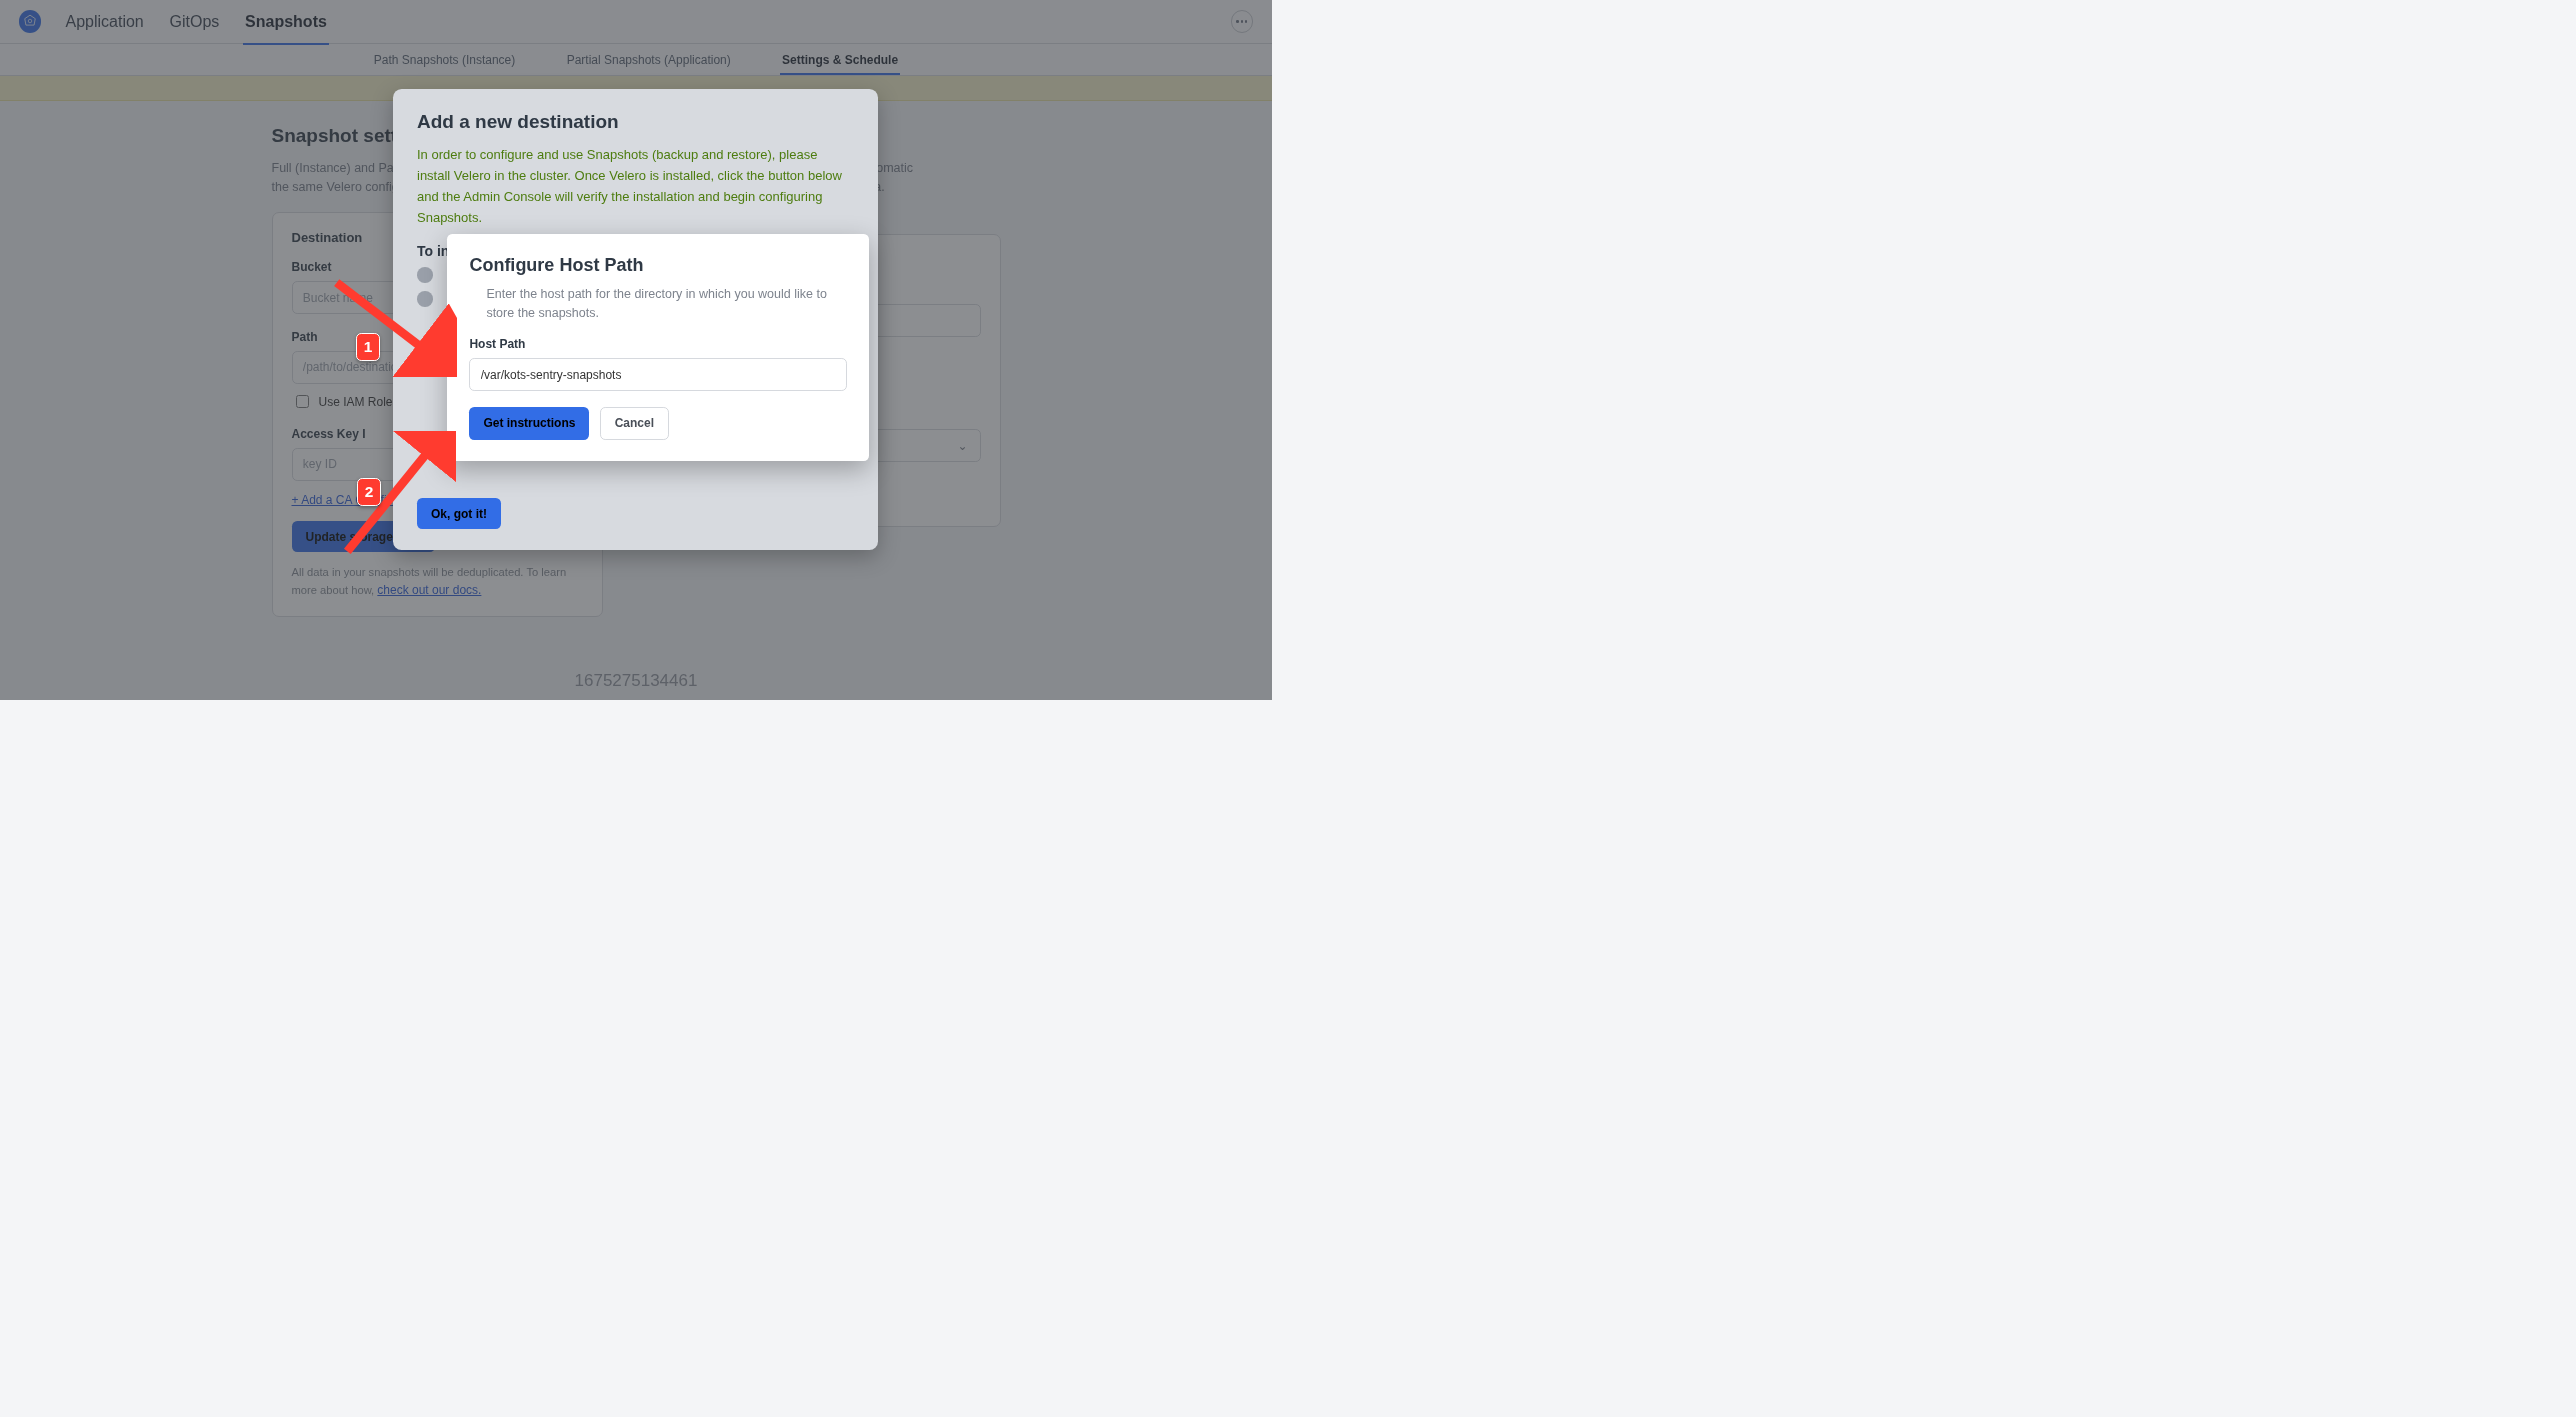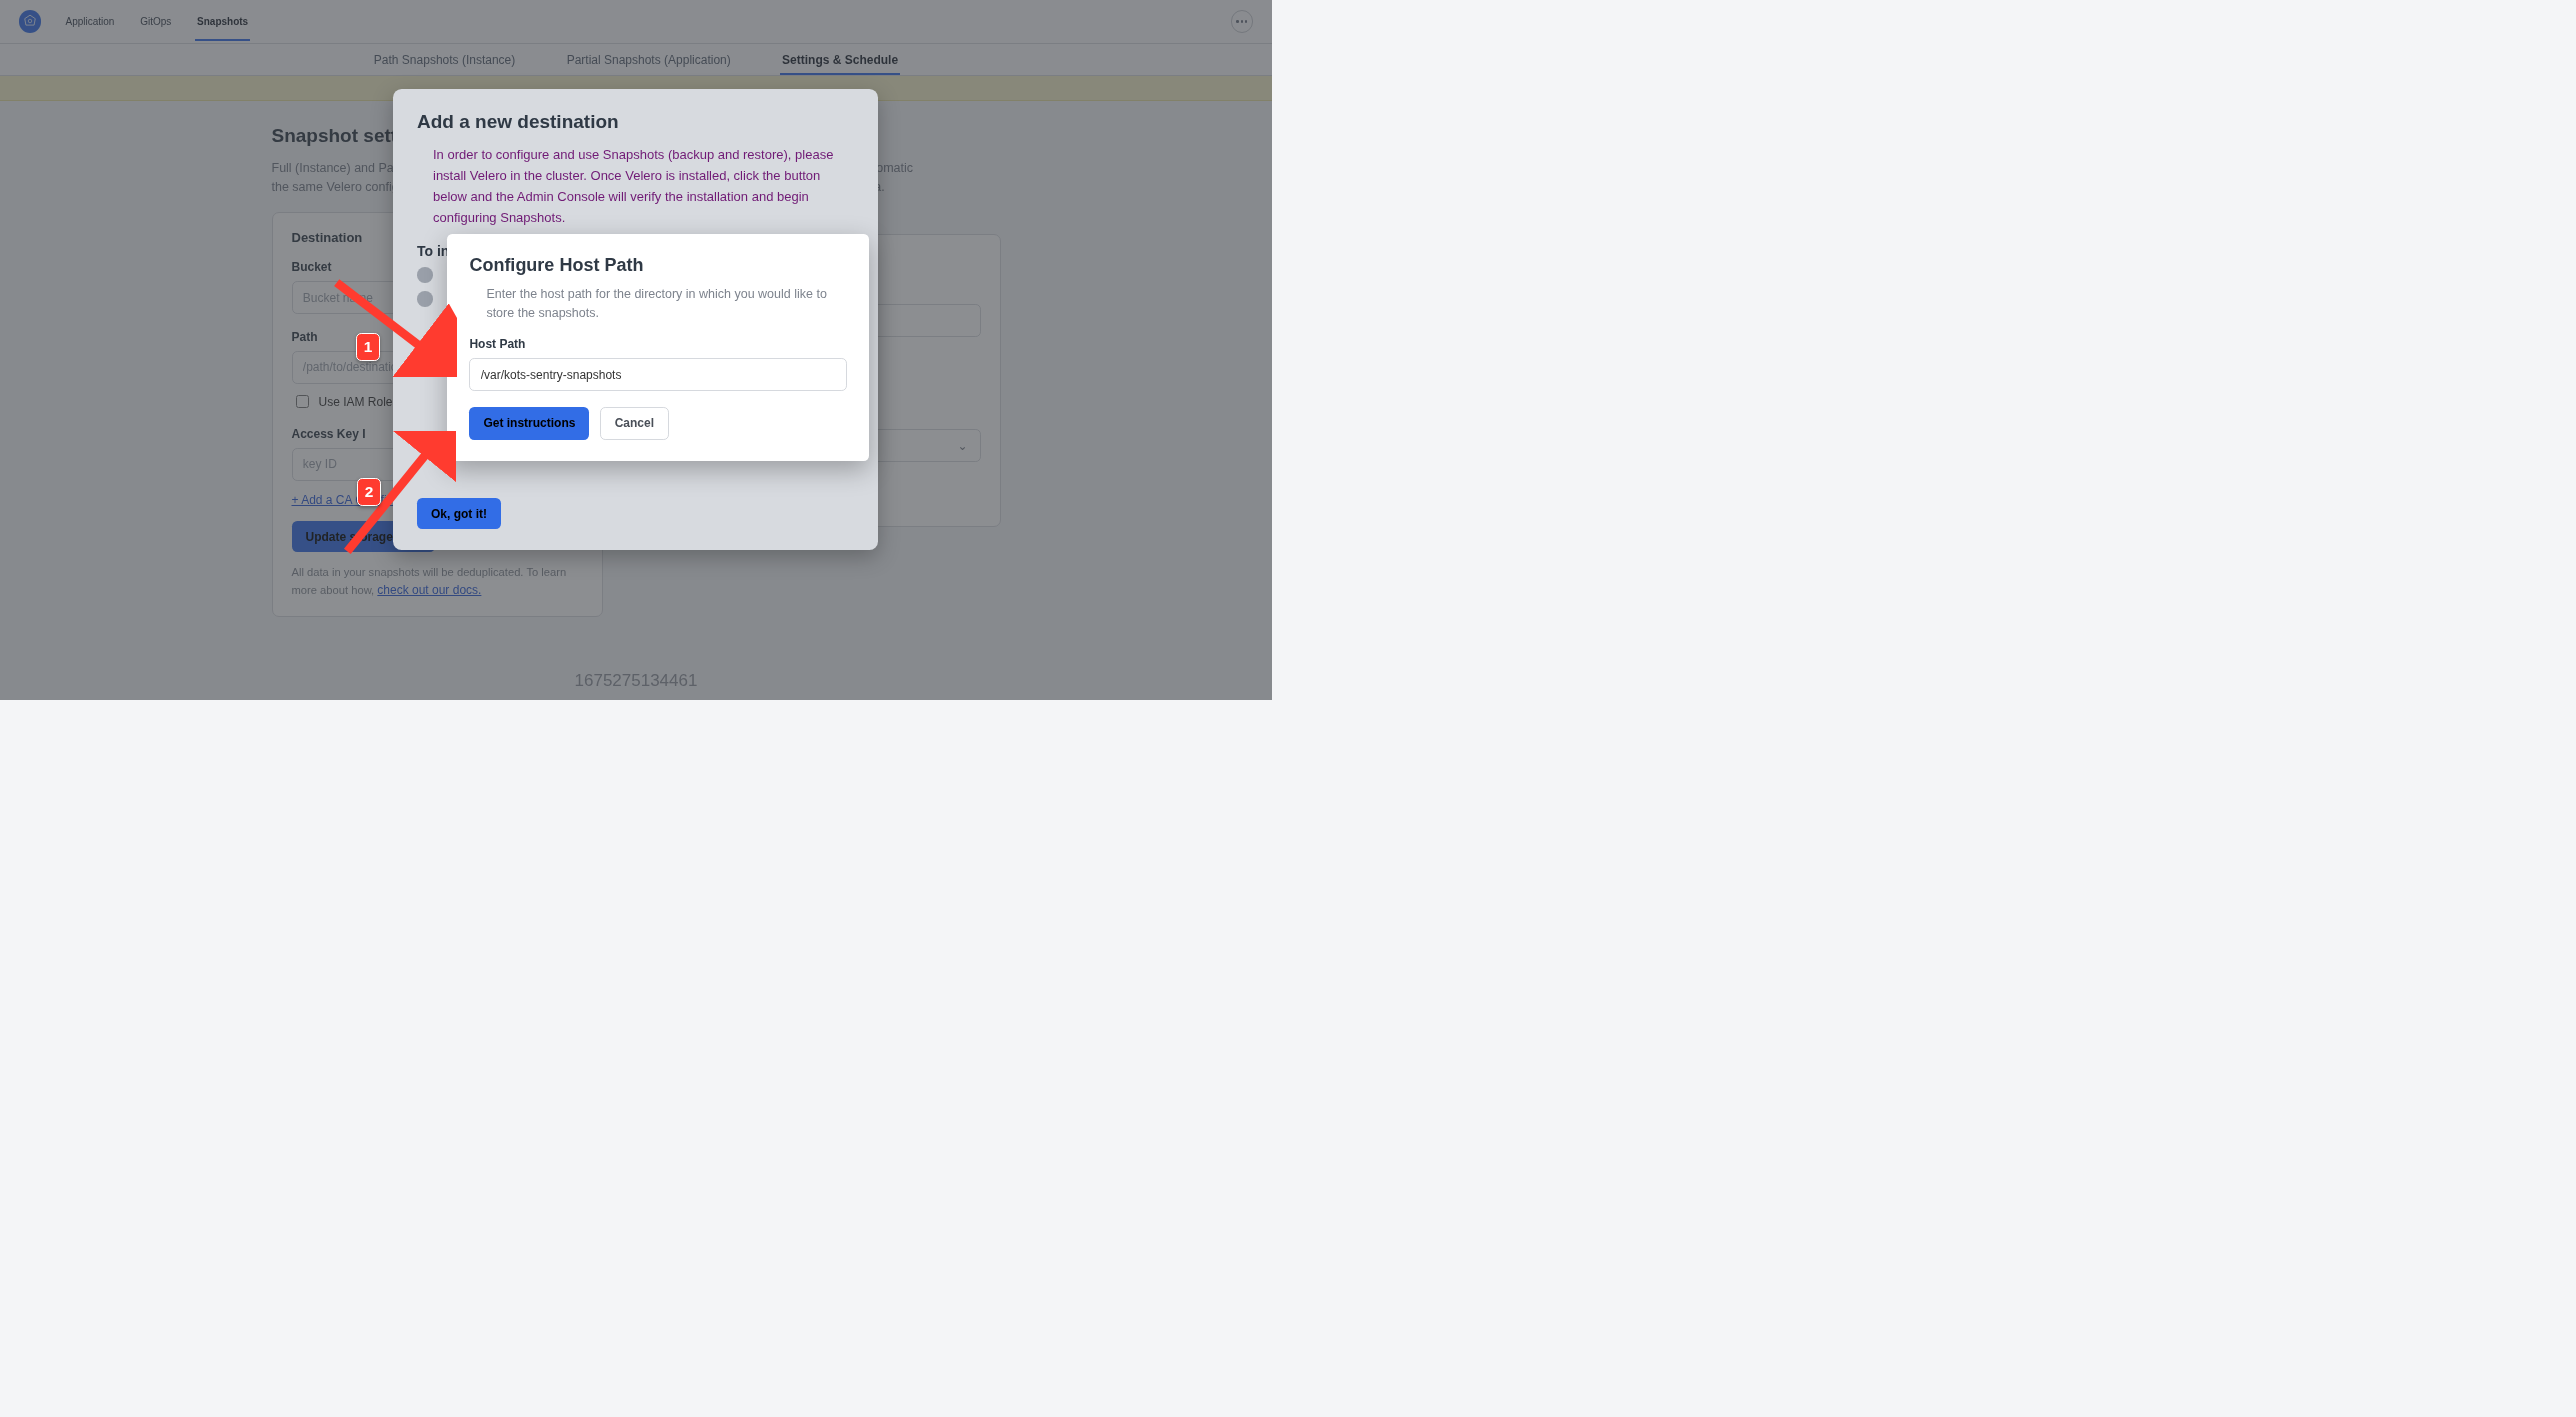--- a/index.html
+++ b/index.html
@@ -15,21 +15,21 @@
   }
   *{box-sizing:border-box;font-family:-apple-system,BlinkMacSystemFont,"Segoe UI",Helvetica,Arial,sans-serif;}
   body{margin:0;background:var(--bg);color:var(--text);}
   .app{width:1272px;min-height:700px;position:relative;background:var(--bg);overflow:hidden;}
 
   
   .nav{height:44px;display:flex;align-items:center;justify-content:space-between;padding:0 19px;border-bottom:0.9px solid var(--border);background:#fafbfc;}
   .nav-left{display:flex;align-items:center;gap:22.4px;}
   .logo{width:22.4px;height:22.4px;border-radius:50%;background:var(--blue);display:flex;align-items:center;justify-content:center;}
   .logo svg{width:14px;height:14px;}
-  .nav-item{padding:14px 1.7px 12px;font-size:10px;color:#3a4250;border-bottom:2.6px solid transparent;cursor:pointer;}
+  .nav-item{padding:14px 1.7px 12px;font-size:16px;color:#3a4250;border-bottom:2.6px solid transparent;cursor:pointer;}
   .nav-item.active{color:#1e2430;border-bottom-color:var(--blue);font-weight:600;}
   .kebab{width:22.4px;height:22.4px;border:0.9px solid #c6c9cf;border-radius:50%;display:flex;align-items:center;justify-content:center;cursor:pointer;}
   .kebab span{display:flex;gap:1.7px;}
   .kebab i{width:2.6px;height:2.6px;border-radius:50%;background:#6b7380;}
 
   
   .subnav{height:32px;display:flex;align-items:center;justify-content:center;gap:48px;background:#fafbfc;border-bottom:0.9px solid var(--border);}
   .subnav .tab{padding:8.6px 1.7px 6px;font-size:12px;color:#566070;border-bottom:2.6px solid transparent;cursor:pointer;}
   .subnav .tab.active{border-bottom-color:var(--blue);color:#1e2430;font-weight:600;}
 
@@ -65,21 +65,21 @@
   .autodel{font-size:12px;color:#6e747e;margin:10.3px 0 3.4px;line-height:1.5;}
   
   .footer{position:absolute;bottom:8.6px;left:0;right:0;text-align:center;font-size:17px;color:#8f949d;}
 
   
   .dim{position:absolute;inset:0;background:rgba(56,60,66,0.58);}
 
   
   .modal-outer{position:absolute;left:393px;top:89px;width:485px;background:#d7dadf;border-radius:8.6px;padding:22.4px 24px 21px;box-shadow:0 7px 21px rgba(0,0,0,0.25);}
   .modal-outer h2{font-size:19px;font-weight:700;color:var(--heading);margin:0 0 12px;}
-  .modal-outer p.desc{font-size:13px;color:#701a75;line-height:1.6;margin:0 16px 14px;}
+  .modal-outer p.desc{font-size:13px;color:#4d7c0f;line-height:1.6;margin:0 0 14px;}
   .modal-outer h3{font-size:14px;font-weight:700;color:var(--heading);margin:0 0 8.6px;}
   .bullets{display:flex;flex-direction:column;gap:8.6px;margin-bottom:12px;}
   .bullet{display:flex;align-items:center;gap:8.6px;}
   .dotnum{width:15.5px;height:15.5px;border-radius:50%;background:#9aa0aa;}
   .card-install{border:0.9px solid #c5c9cf;border-radius:5.2px;padding:15.5px;background:#d2d5da;margin-top:7px;}
   .card-install h4{font-size:14px;font-weight:700;color:var(--heading);margin:0 0 10.3px;}
 
   
   .modal-inner{position:absolute;left:447px;top:234px;width:422px;background:#fff;border-radius:5.2px;padding:21px 22.4px 21px;box-shadow:0 8.6px 26px rgba(0,0,0,0.28);}
   .modal-inner h2{font-size:18px;font-weight:700;color:var(--heading);margin:0 0 8.6px;}

